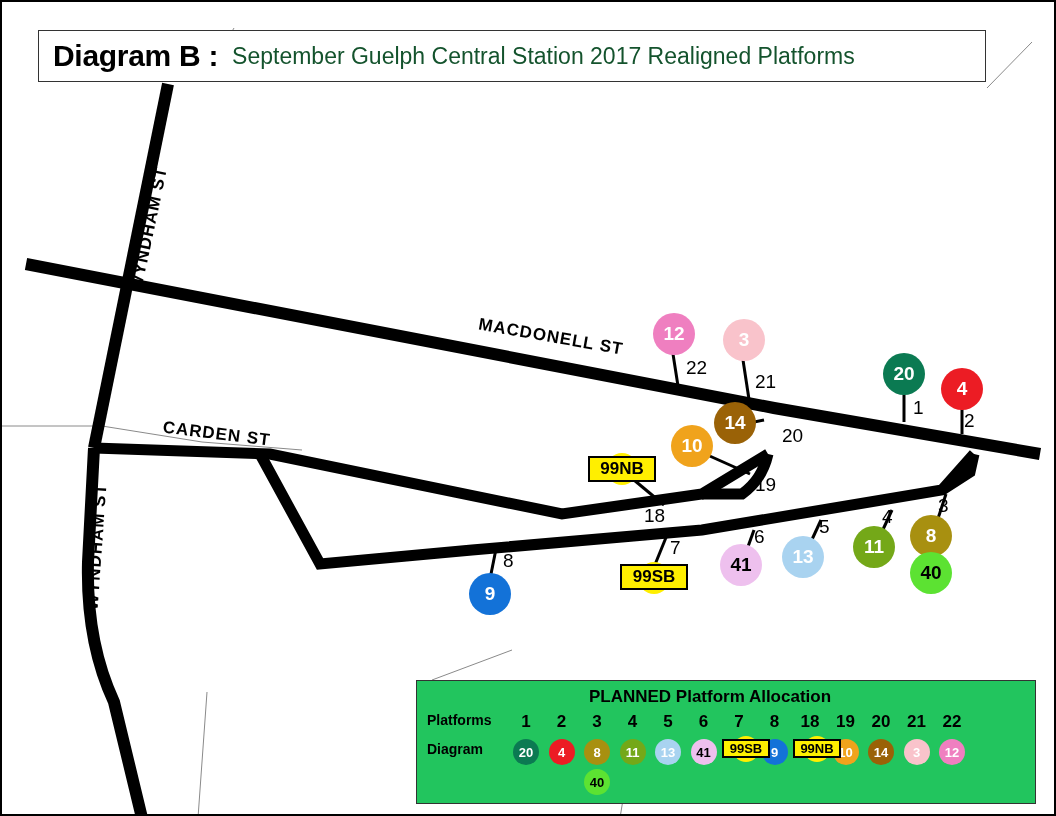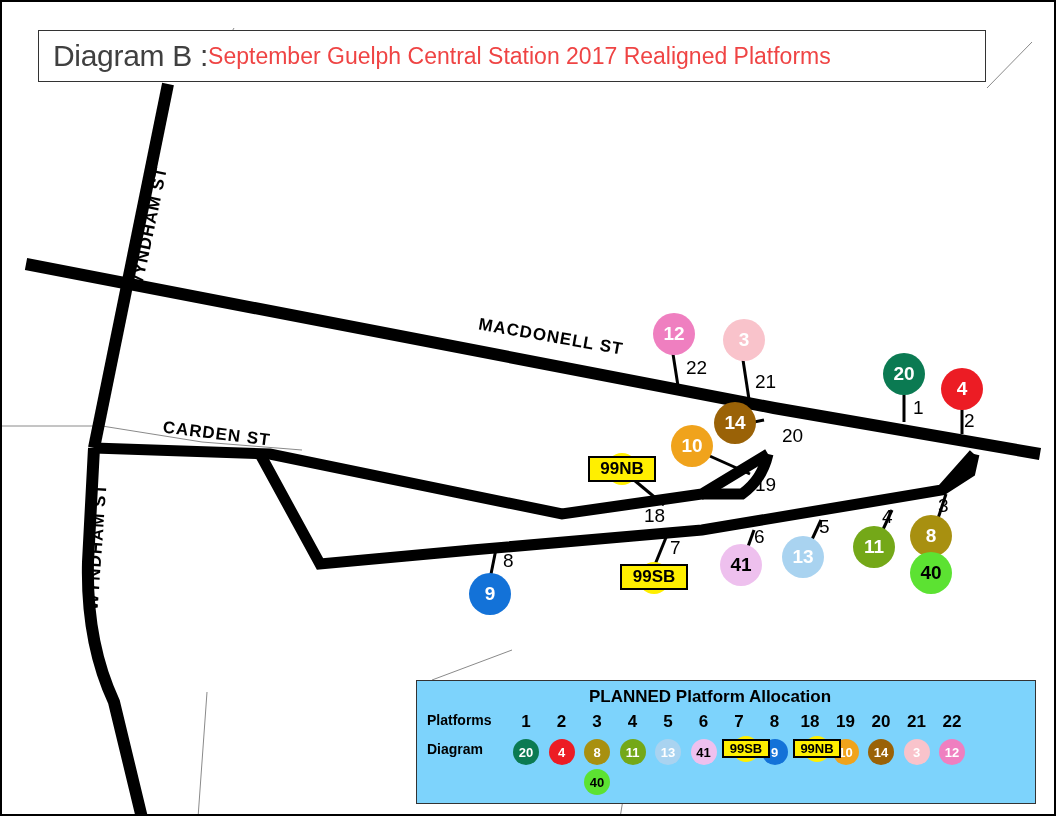--- a/index.html
+++ b/index.html
@@ -13,25 +13,25 @@
     overflow:hidden;
   }
   
   #title-box{
     position:absolute;left:36px;top:28px;width:948px;height:52px;
     border:1px solid #333;background:#fff;
     display:flex;align-items:center;padding-left:14px;
     box-sizing:border-box;z-index:40;
   }
   #title-strong{
-    font-size:30px;font-weight:normal;color:#404040;letter-spacing:-.3px;
+    font-size:30px;font-weight:bold;color:#000000;letter-spacing:-.3px;
     font-family:"Liberation Sans",sans-serif;white-space:pre;
   }
   #title-rest{
-    font-size:23px;color:#ef4444;margin-left:0;white-space:pre;
+    font-size:23px;color:#14532d;margin-left:14px;white-space:pre;
     font-family:"Liberation Sans",sans-serif;
   }
   
   #map-svg{position:absolute;left:0;top:0;width:1056px;height:816px;z-index:10;}
   .road{fill:none;stroke:#000;stroke-linecap:butt;stroke-linejoin:miter;}
   .thinline{fill:none;stroke:#8a8a8a;stroke-width:1;}
   .stem{stroke:#000;stroke-width:3;fill:none;}
   .street-label{
     font-family:"Liberation Sans",sans-serif;font-weight:bold;
     font-size:17px;fill:#000;letter-spacing:1px;
@@ -54,21 +54,21 @@
     font-family:"Liberation Sans",sans-serif;font-weight:bold;
     color:#000;background:#ffef00;border:2px solid #000;
     box-sizing:border-box;
   }
   .badge-bloom{
     position:absolute;z-index:24;border-radius:50%;background:#ffef00;
   }
   
   #legend{
     position:absolute;left:414px;top:678px;width:620px;height:124px;
-    border:1px solid #333;background:#7dd3fc;z-index:40;box-sizing:border-box;
+    border:1px solid #333;background:#22c55e;z-index:40;box-sizing:border-box;
   }
   #legend-title{
     position:absolute;left:0;top:6px;width:586px;text-align:center;
     font-family:"Liberation Sans",sans-serif;font-weight:bold;font-size:17px;color:#000;
   }
   .legend-row-label{
     position:absolute;left:10px;
     font-family:"Liberation Sans",sans-serif;font-weight:bold;font-size:14px;color:#000;
   }
   #legend-platforms-label{top:31px;}

